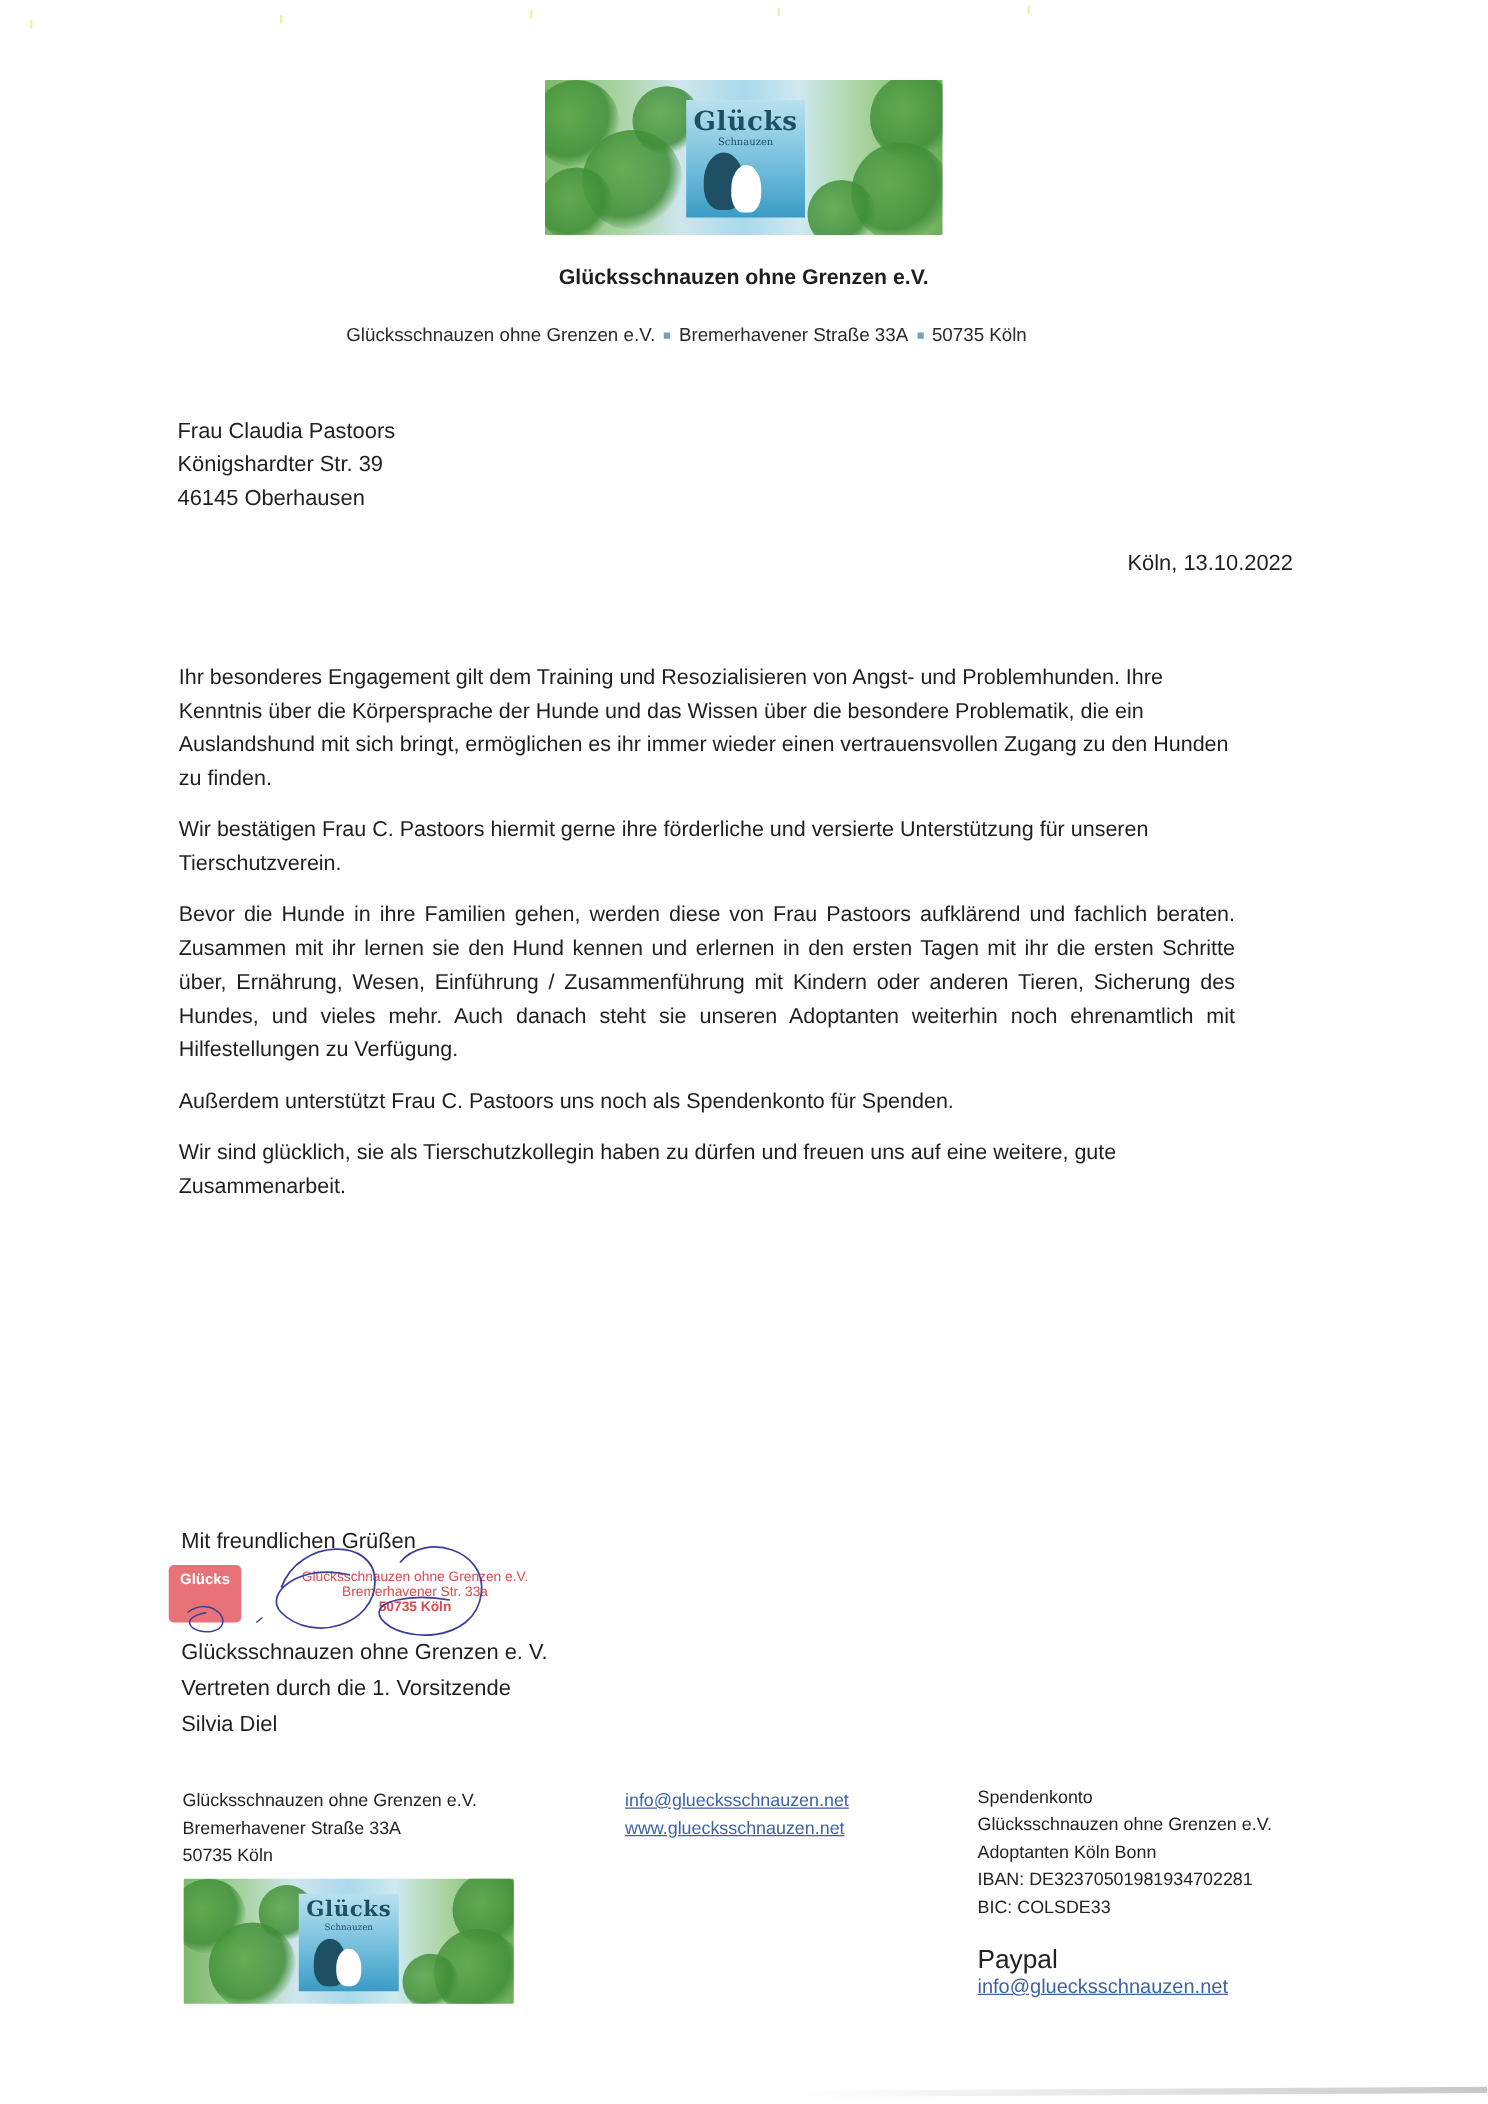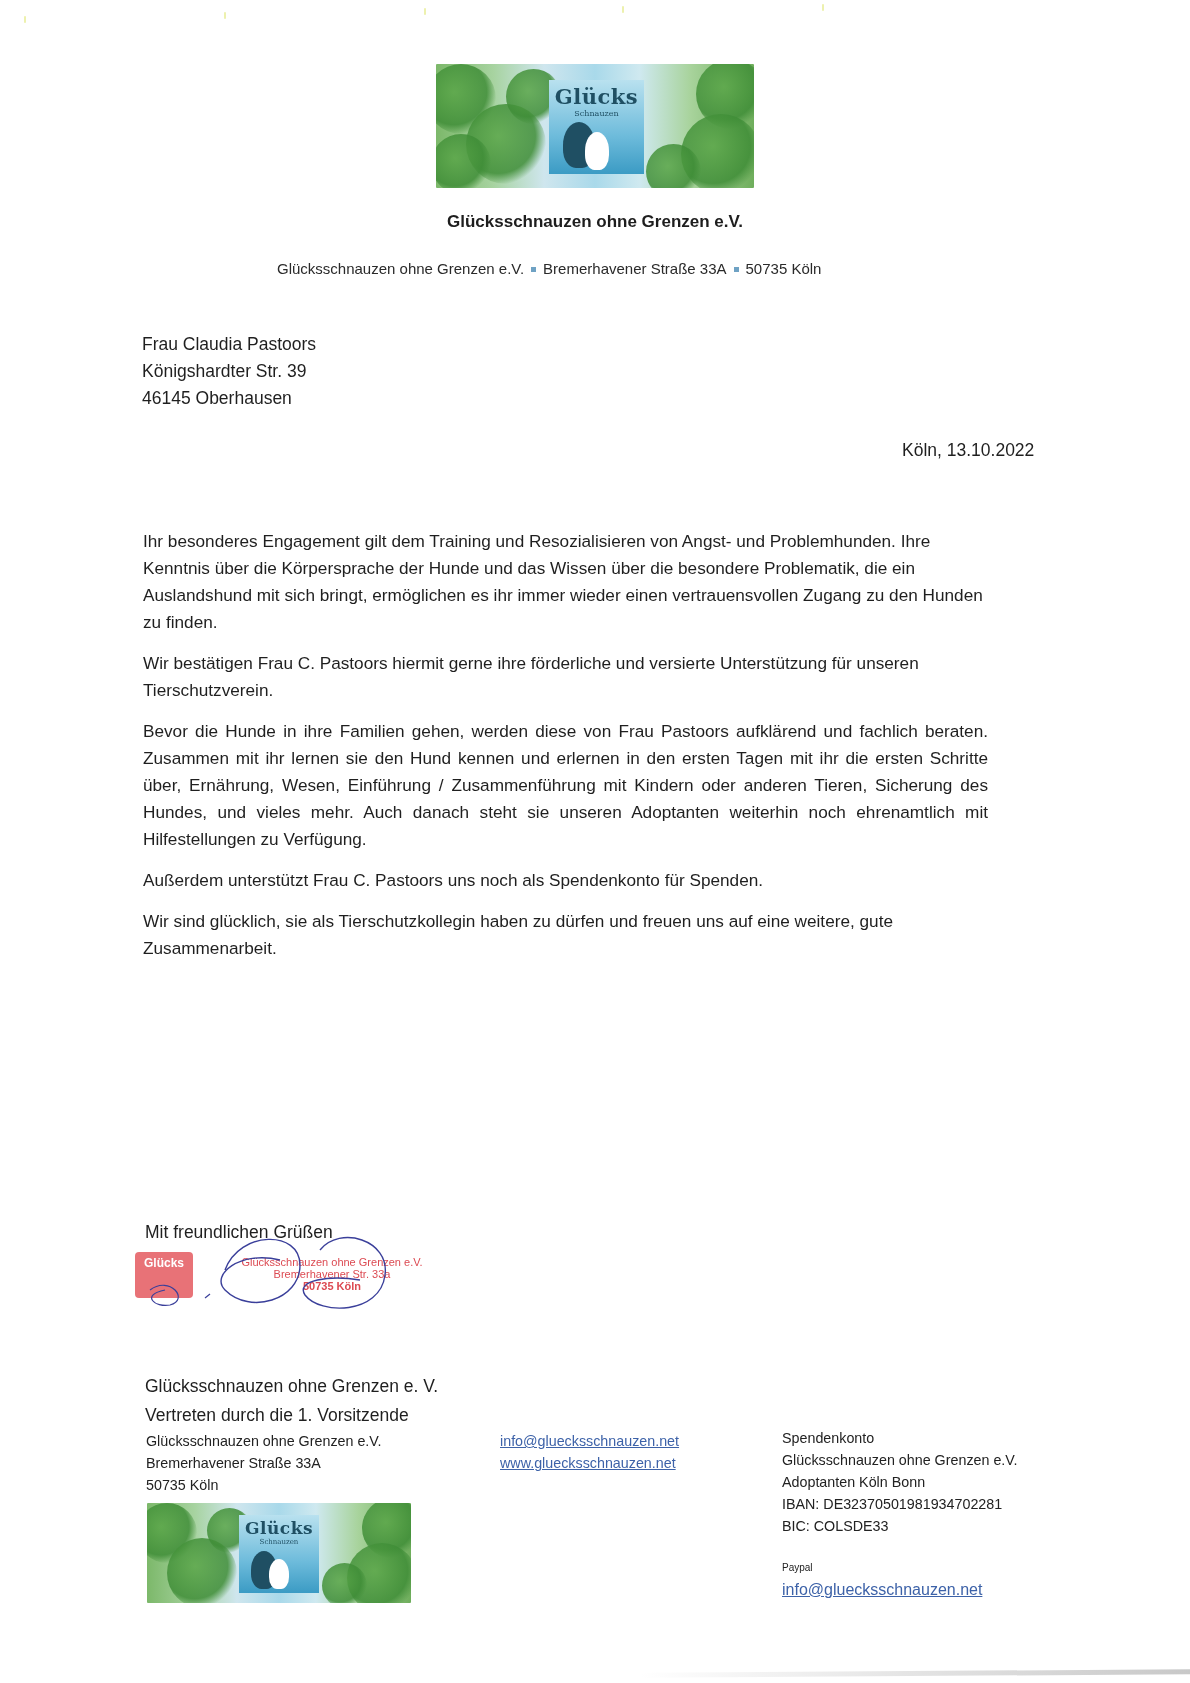--- a/index.html
+++ b/index.html
@@ -100,23 +100,24 @@
   <div>Bremerhavener Str. 33a</div>
   <div style="font-weight:bold;">50735 Köln</div>
 </div>
 <svg class="abs" style="left:130px;top:1220px;" width="290" height="100" viewBox="0 0 290 100">
   <path d="M95 50 C 110 10, 170 10, 170 45 C 170 80, 120 95, 95 70 C 80 55, 110 30, 150 40" fill="none" stroke="#3a3f9a" stroke-width="1.4"></path>
   <path d="M190 30 C 210 5, 260 20, 255 55 C 250 95, 190 95, 175 75 C 165 60, 200 55, 230 60" fill="none" stroke="#3a3f9a" stroke-width="1.4"></path>
   <path d="M20 70 C 40 55, 60 80, 40 85 C 25 88, 10 75, 35 70" fill="none" stroke="#3a3f9a" stroke-width="1.2"></path>
   <path d="M75 78 L 80 74" fill="none" stroke="#3a3f9a" stroke-width="1.2"></path>
 </svg>
 
-<div class="abs sig-lines" style="left:145px;top:1372px;">
+<div class="abs sig-lines" style="left:145px;top:1307px;">
   <div>Glücksschnauzen ohne Grenzen e. V.</div>
   <div>Vertreten durch die 1. Vorsitzende</div>
+  <div>Silvia Diel</div>
 </div>
 
 <div class="abs footer-col" style="left:146px;top:1430px;">
   <div>Glücksschnauzen ohne Grenzen e.V.</div>
   <div>Bremerhavener Straße 33A</div>
   <div>50735 Köln</div>
 </div>
 
 <div class="logo" style="left:147px;top:1503px;width:264px;height:100px;">
   <div class="clover" style="left:-10px;top:0px;width:60px;height:60px;"></div>
@@ -140,17 +141,17 @@
 
 <div class="abs footer-col" style="left:782px;top:1427px;">
   <div class="bold">Spendenkonto</div>
   <div>Glücksschnauzen ohne Grenzen e.V.</div>
   <div>Adoptanten Köln Bonn</div>
   <div>IBAN: DE32370501981934702281</div>
   <div>BIC: COLSDE33</div>
 </div>
 
 <div class="abs footer-col" style="left:782px;top:1557px;">
-  <div class="bold" style="font-size:10px;">Paypal</div>
+  <div class="bold" style="font-size:21px;">Paypal</div>
   <div><a class="paypal-link">info@gluecksschnauzen.net</a></div>
 </div>
 
 <div class="abs" style="left:640px;top:1671px;width:550px;height:5px;background:linear-gradient(90deg, rgba(200,200,200,0) 0%, #c8c8c8 100%);transform:rotate(-0.35deg);"></div>
 
 </body></html>

